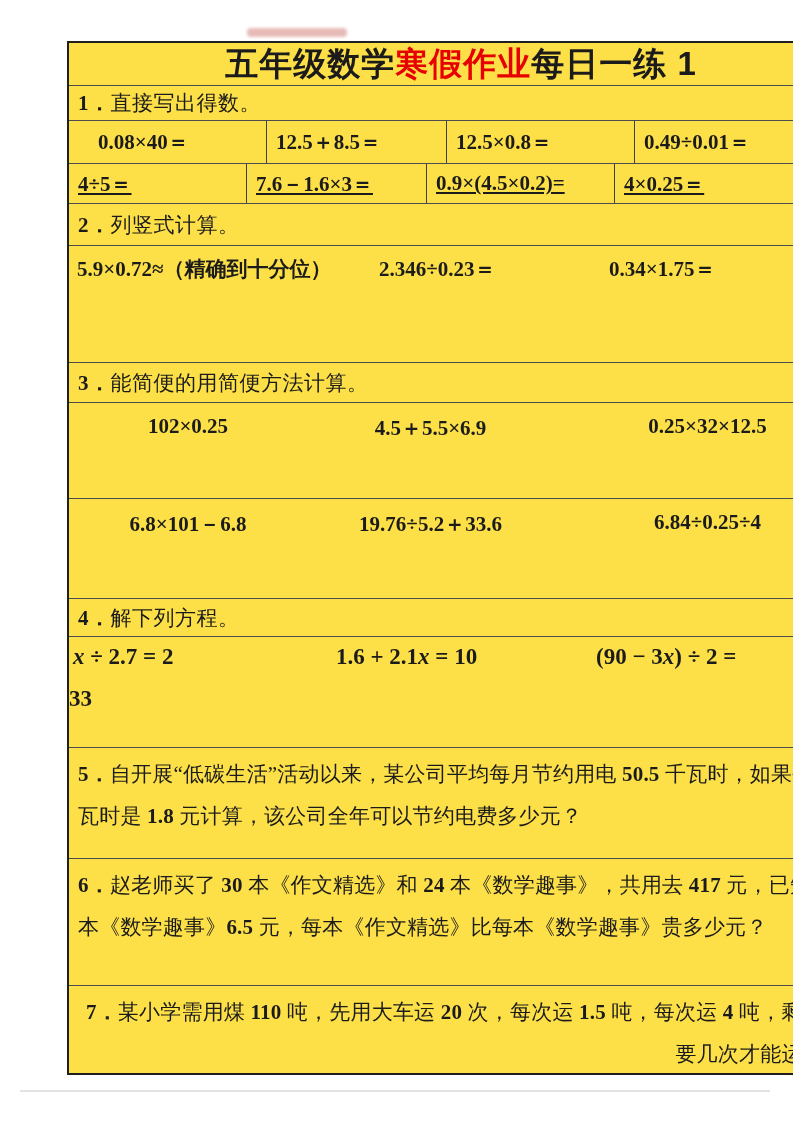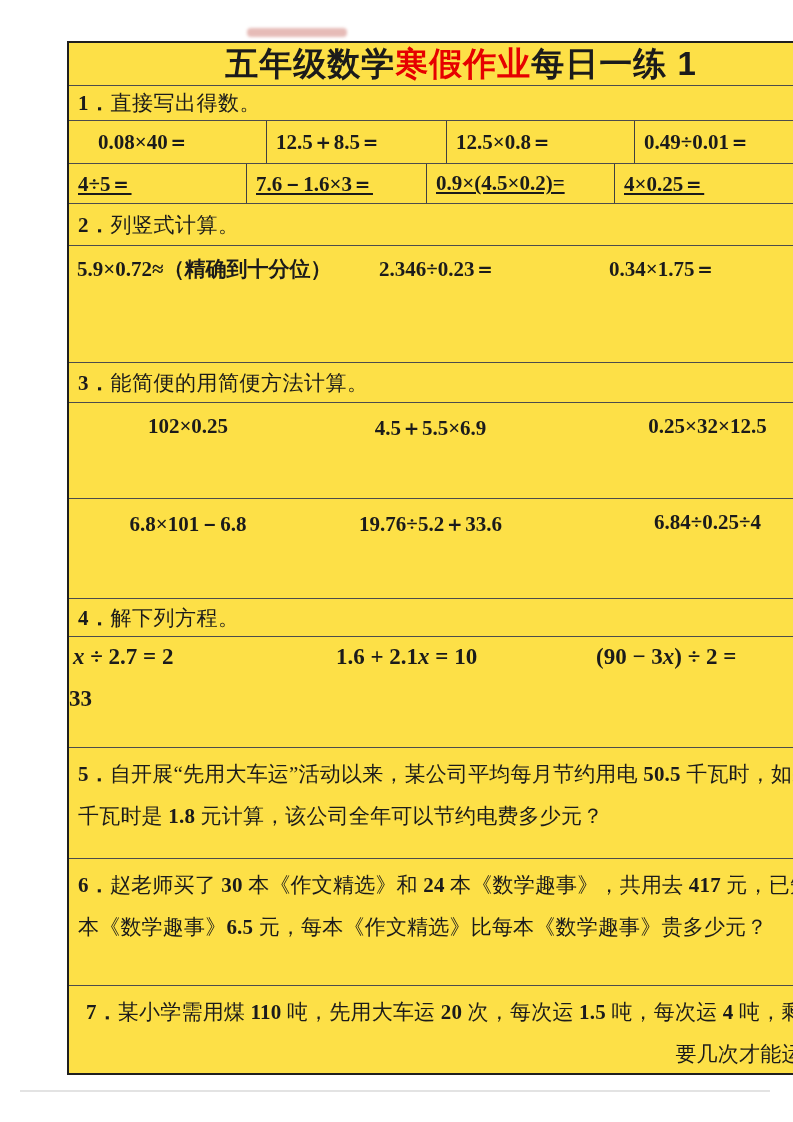--- a/index.html
+++ b/index.html
@@ -169,21 +169,21 @@
 
   <div class="row r-c4">
     <div class="eqrow">
       <div class="slot"><span class="eq"><span class="si">x</span><span> ÷ 2.7 = 2</span></span></div>
       <div class="slot"><span class="eq"><span>1.6 + 2.1</span><span class="si">x</span><span> = 10</span></span></div>
       <div class="slot"><span class="eq"><span>(90 − 3</span><span class="si">x</span><span>) ÷ 2 =</span></span></div>
     </div>
     <div class="eq-overflow">33</div>
   </div>
 
-  <div class="row r-w5 word"><span class="sb">5．</span><span>自开展“先用大车运”活动以来，某公司平均每月节约用电 </span><span class="sb">50.5</span><span> 千瓦时，如果每千瓦时是 </span><span class="sb">1.8</span><span> 元计算，该公司全年可以节约电费多少元？</span></div>
+  <div class="row r-w5 word"><span class="sb">5．</span><span>自开展“低碳生活”活动以来，某公司平均每月节约用电 </span><span class="sb">50.5</span><span> 千瓦时，如果每千瓦时是 </span><span class="sb">1.8</span><span> 元计算，该公司全年可以节约电费多少元？</span></div>
 
   <div class="row r-w6 word"><span class="sb">6．</span><span>赵老师买了 </span><span class="sb">30</span><span> 本《作文精选》和 </span><span class="sb">24</span><span> 本《数学趣事》，共用去 </span><span class="sb">417</span><span> 元，已知每本《数学趣事》</span><span class="sb">6.5</span><span> 元，每本《作文精选》比每本《数学趣事》贵多少元？</span></div>
 
   <div class="row r-w7 word"><span class="sb">7．</span><span>某小学需用煤 </span><span class="sb">110</span><span> 吨，先用大车运 </span><span class="sb">20</span><span> 次，每次运 </span><span class="sb">1.5</span><span> 吨，每次运 </span><span class="sb">4</span><span> 吨，剩下的要几次才能运完？</span></div>
 
 </div>
 
 <div class="page-edge-line"></div>
 
 </body></html>

